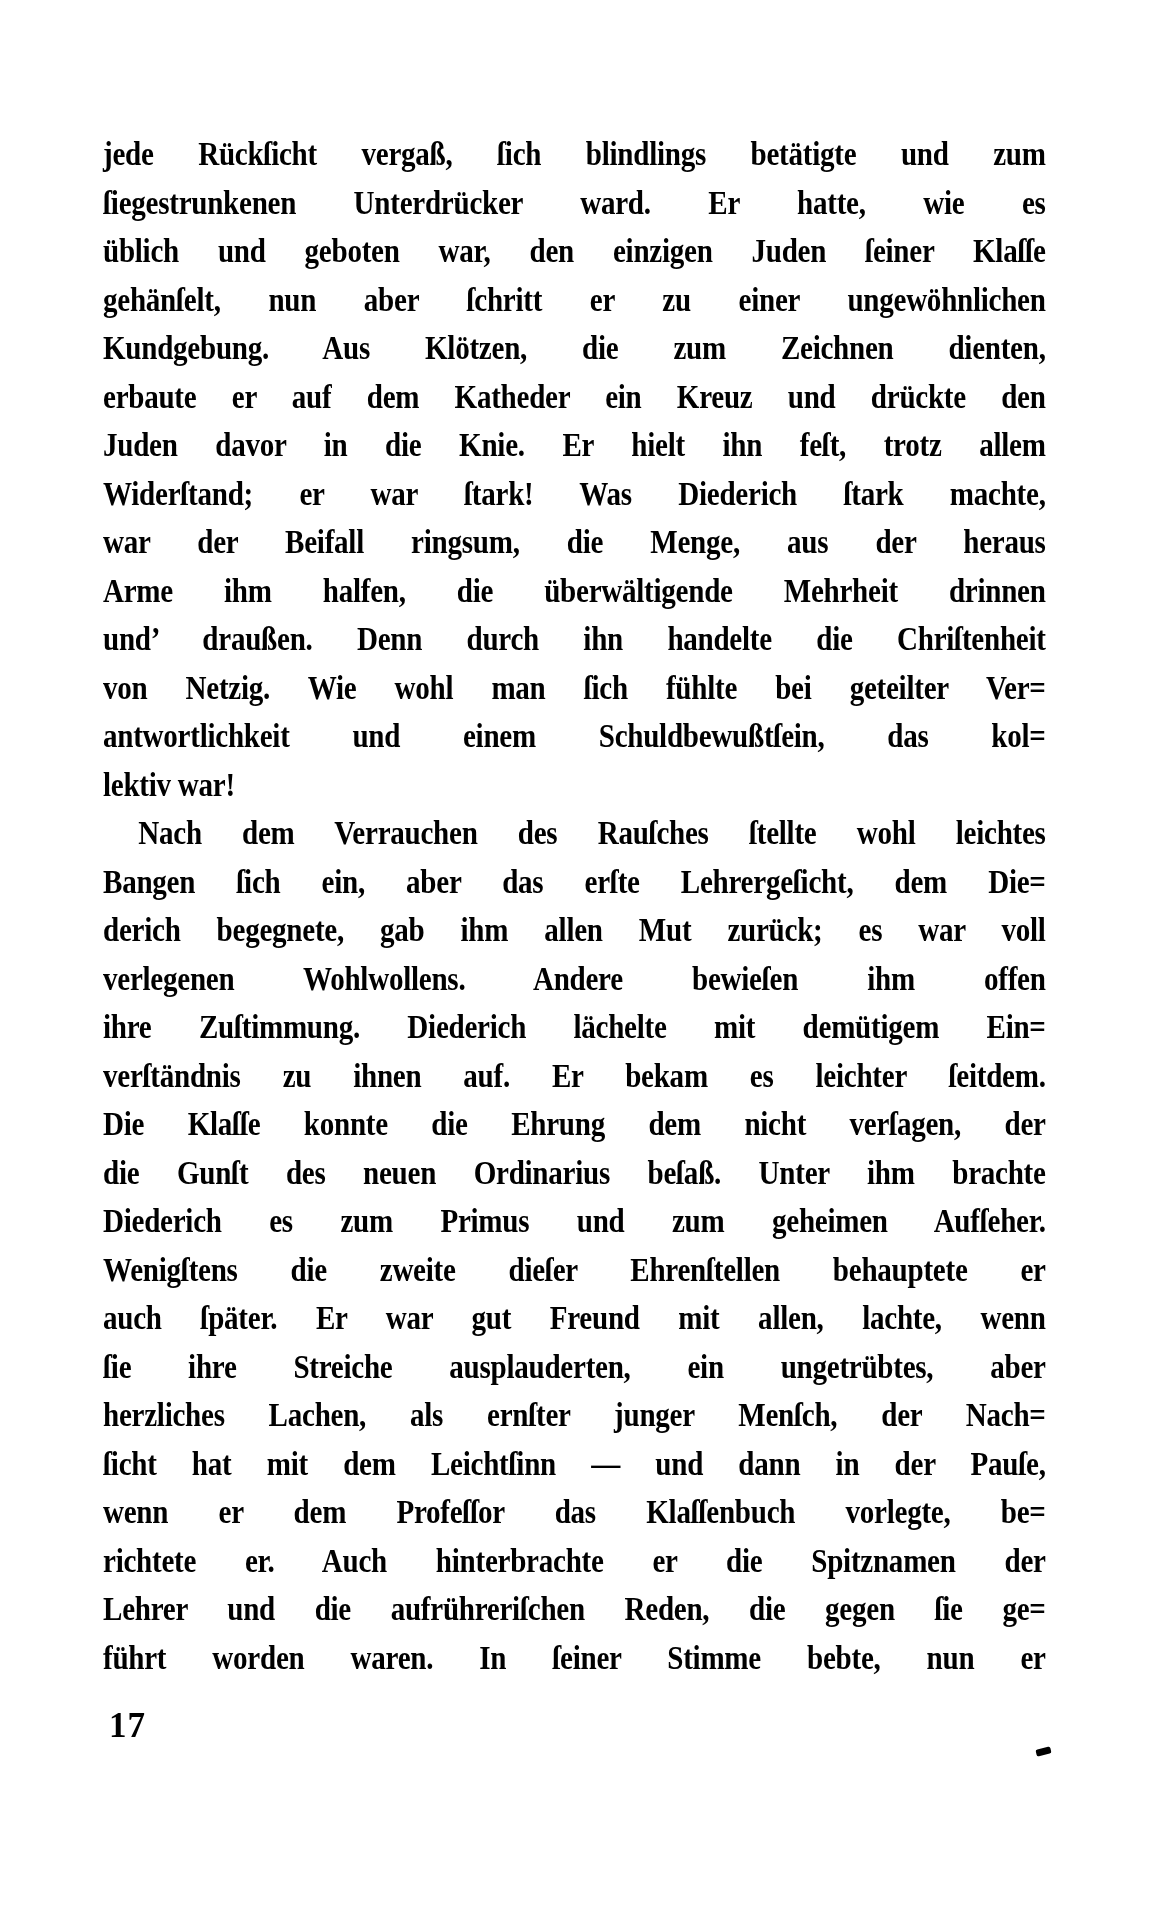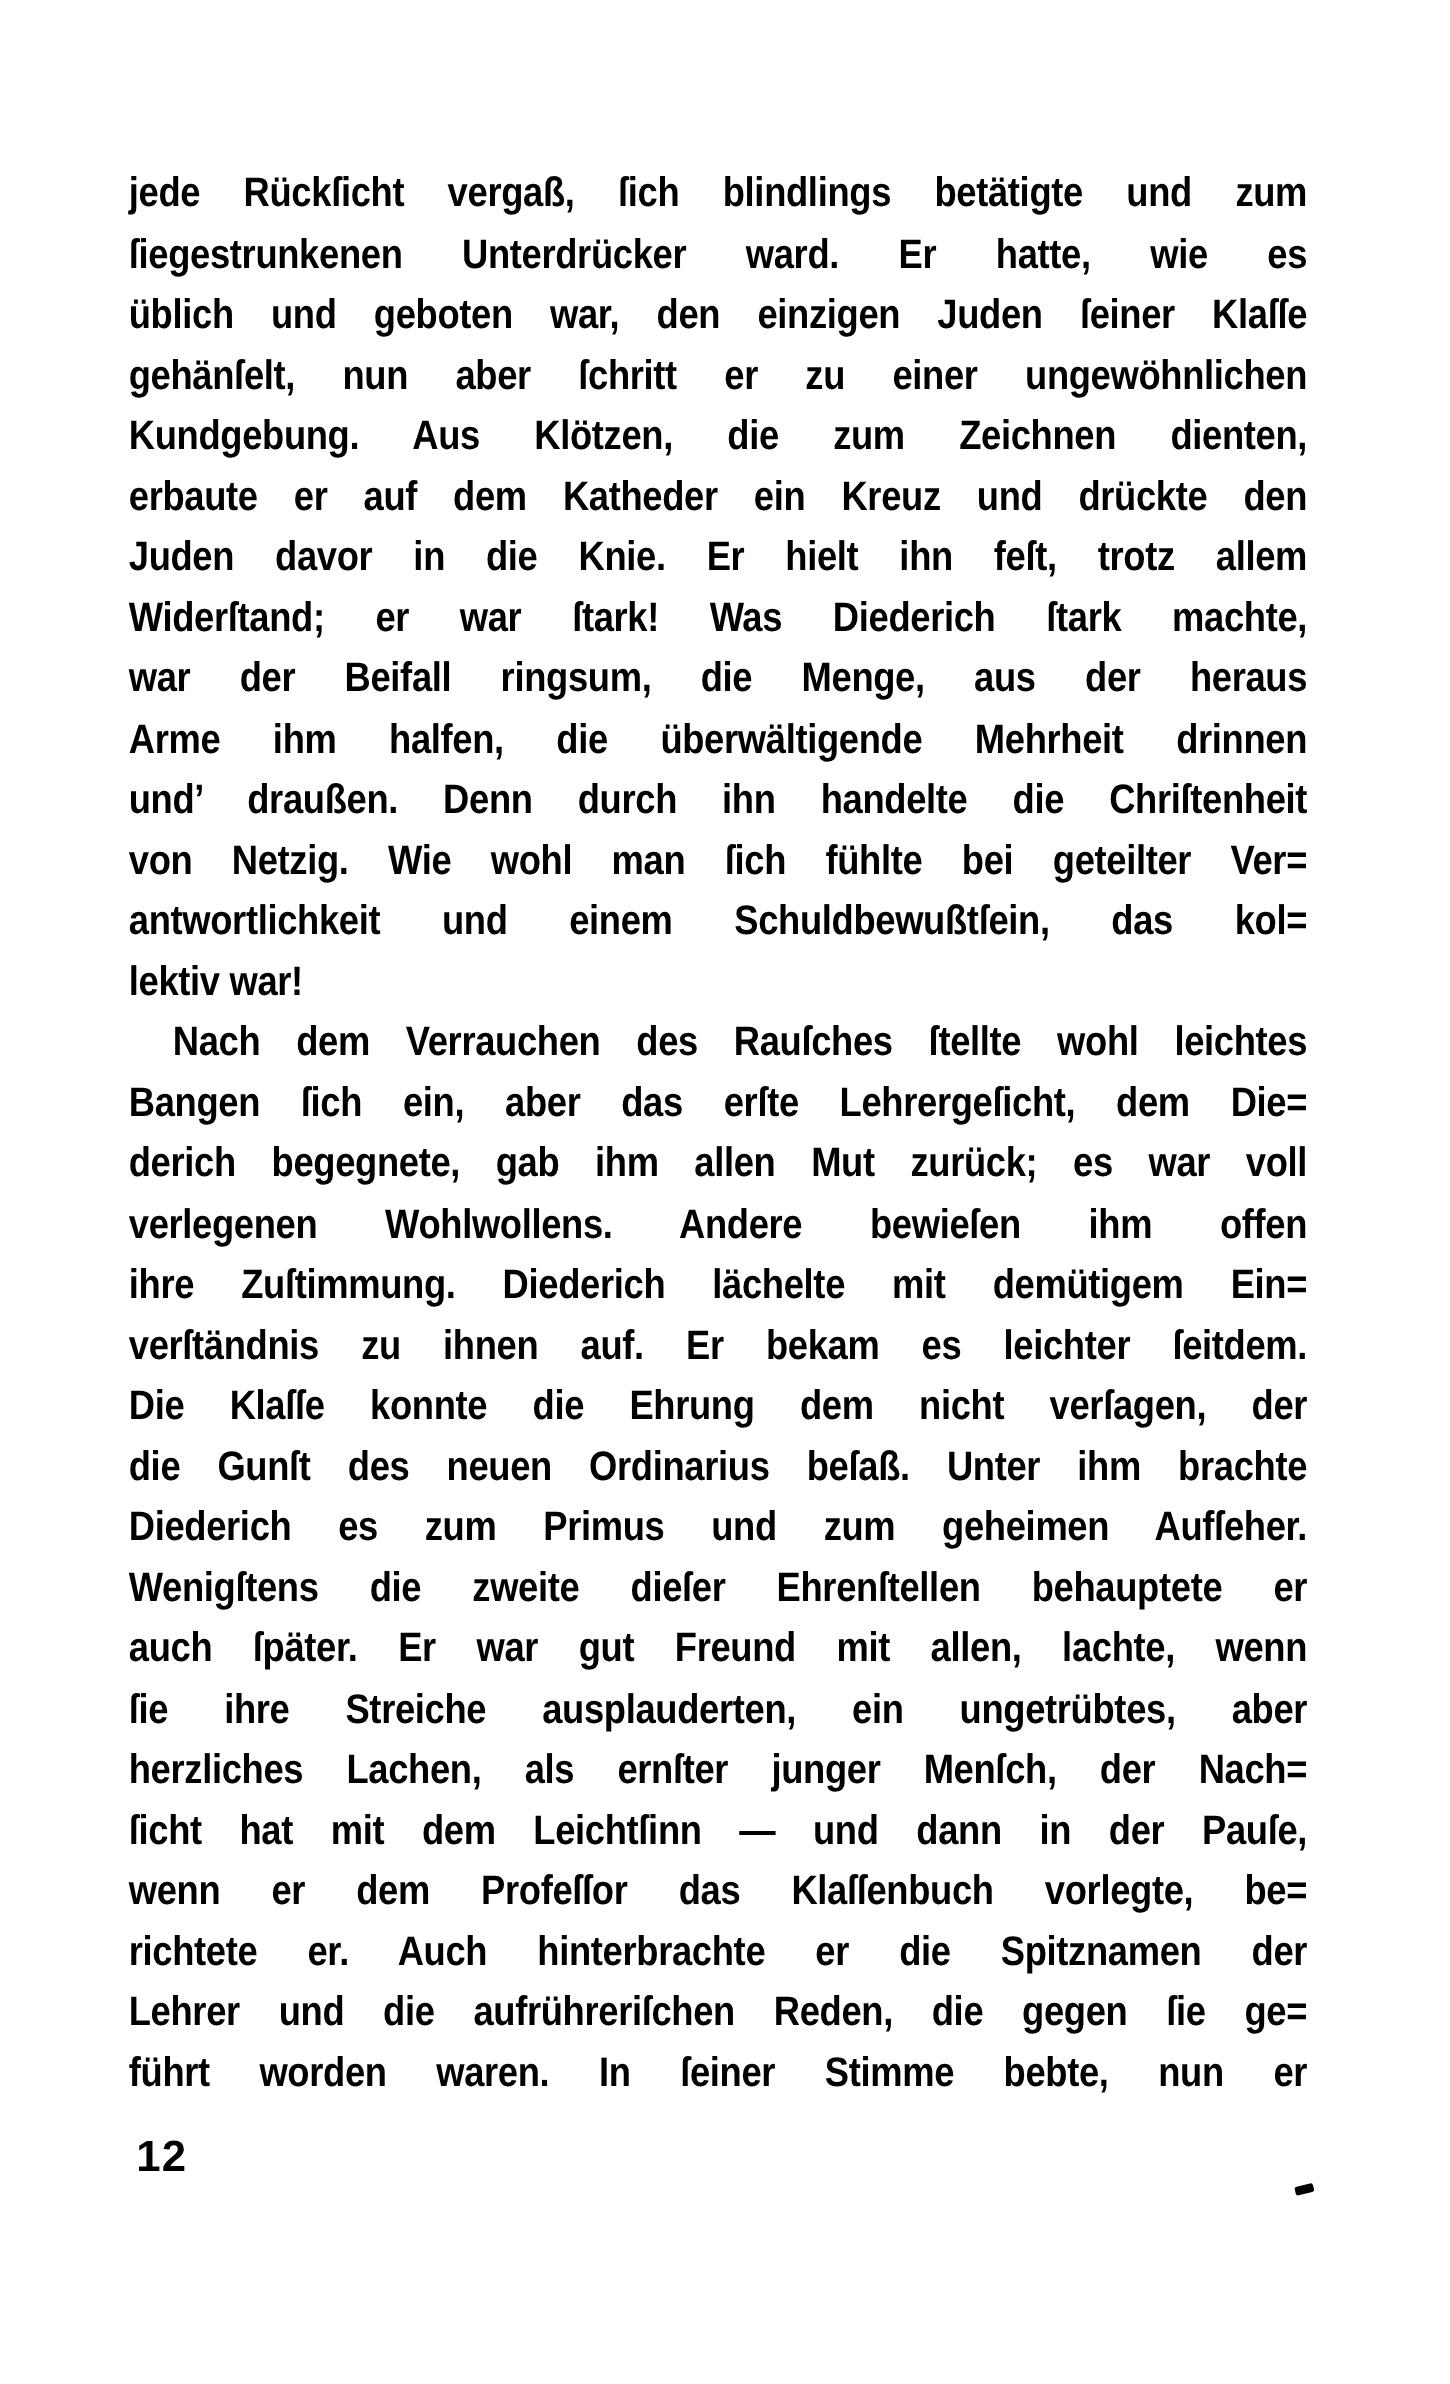--- a/index.html
+++ b/index.html
@@ -2,21 +2,21 @@
 <html><head>
 <meta charset="utf-8">
 <style>
   html, body { margin: 0; padding: 0; background: #e8e8e8; }
   .page {
     position: relative;
     width: 1160px;
     height: 1907px;
     background: #ffffff;
     color: #000000;
-    font-family: Liberation Sans, sans-serif;
+    font-family: Liberation Serif, serif;
     overflow: hidden;
     margin: 0 auto;
   }
   .text-block {
     position: absolute;
     left: 103px;
     top: 130px;
     width: 942px;
   }
   .line {
@@ -86,15 +86,15 @@
       <div class="line">Wenigſtens die zweite dieſer Ehrenſtellen behauptete er</div>
       <div class="line">auch ſpäter.  Er war gut Freund mit allen, lachte, wenn</div>
       <div class="line">ſie ihre Streiche ausplauderten, ein ungetrübtes, aber</div>
       <div class="line">herzliches Lachen, als ernſter junger Menſch, der Nach=</div>
       <div class="line">ſicht hat mit dem Leichtſinn — und dann in der Pauſe,</div>
       <div class="line">wenn er dem Profeſſor das Klaſſenbuch vorlegte, be=</div>
       <div class="line">richtete er.  Auch hinterbrachte er die Spitznamen der</div>
       <div class="line">Lehrer und die aufrühreriſchen Reden, die gegen ſie ge=</div>
       <div class="line">führt worden waren.  In ſeiner Stimme bebte, nun er</div>
     </div>
-  <div class="page-number">12</div>
+  <div class="page-number">17</div>
   <div class="ink-speck"></div>
 </div>
 
 </body></html>

